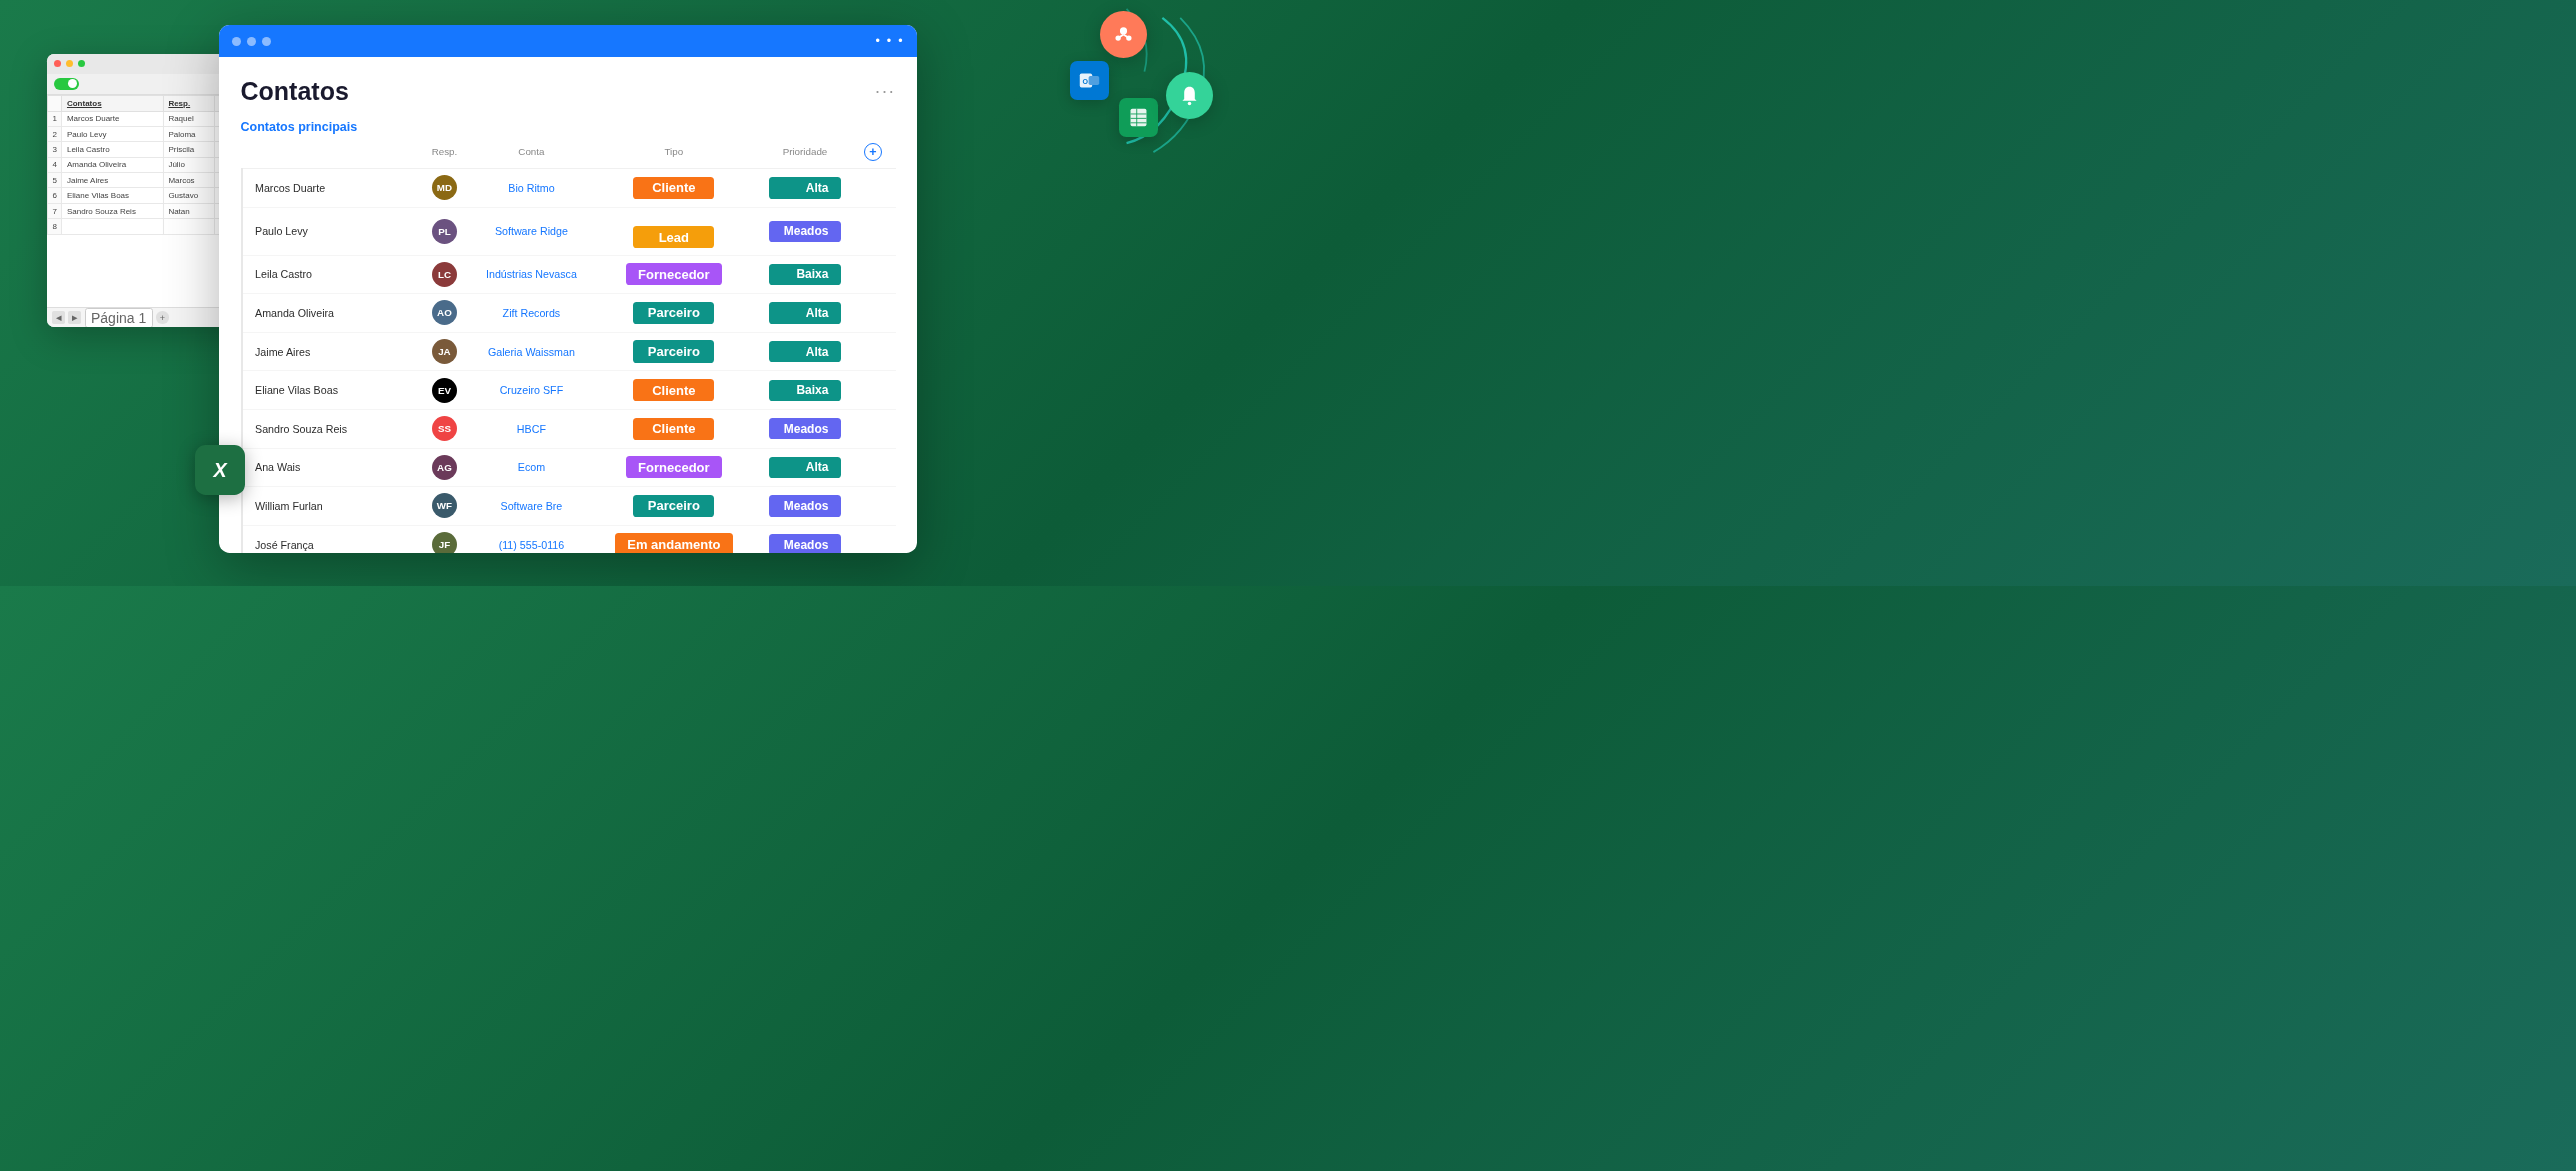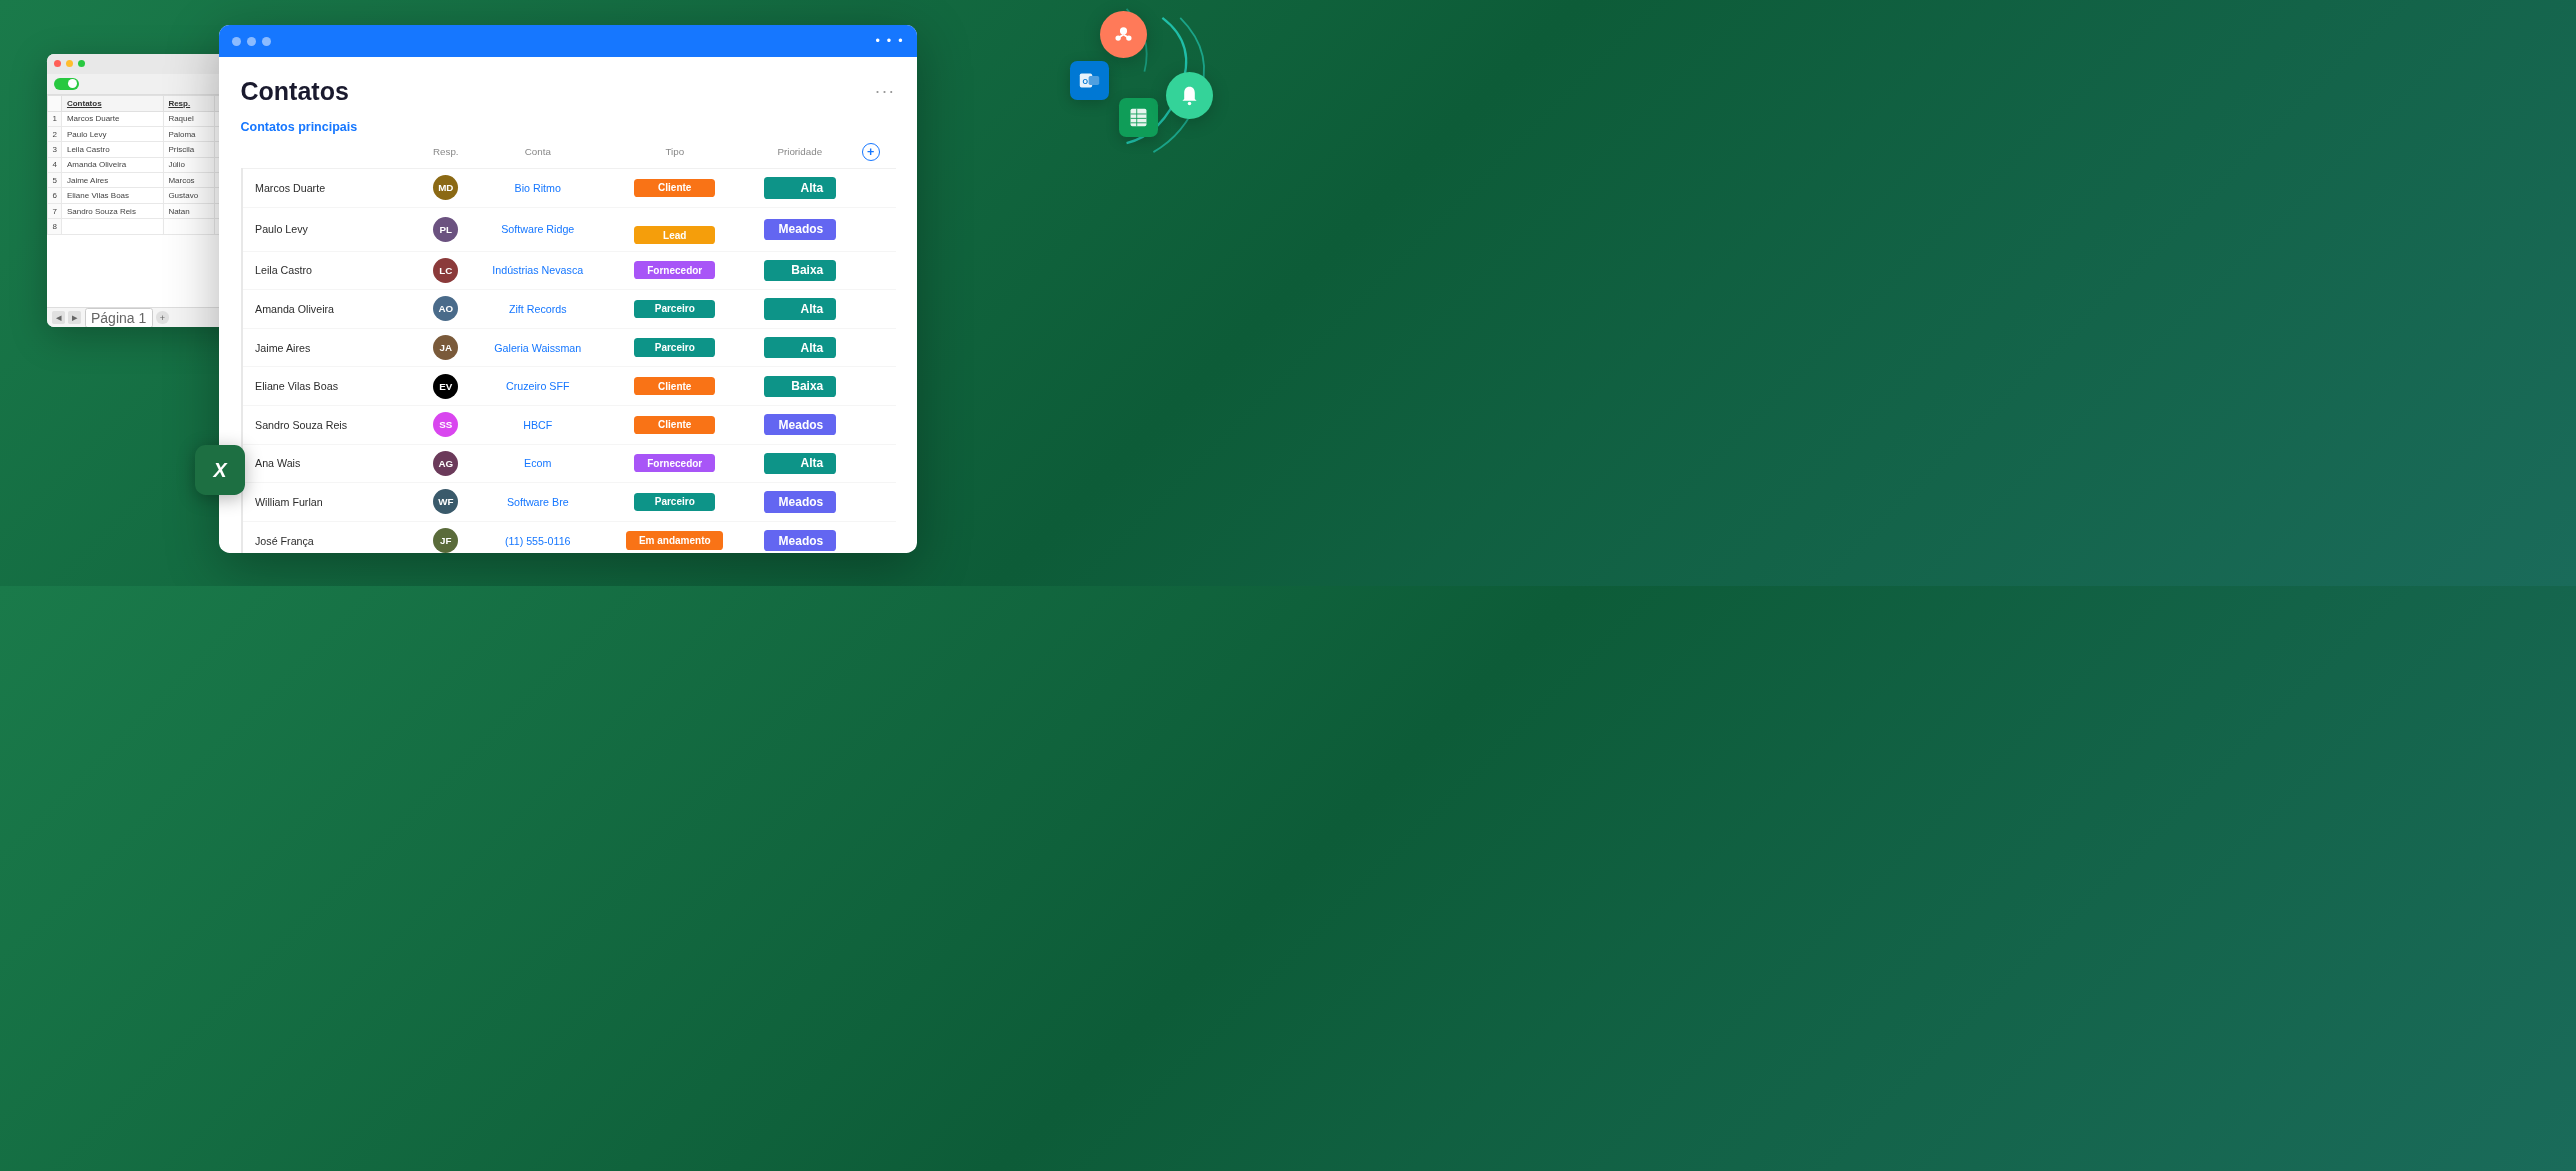--- a/index.html
+++ b/index.html
@@ -243,36 +243,36 @@
       font-weight: 600;
       color: white;
       overflow: hidden;
     }
     .avatar-md { background: #8b6914; }
     .avatar-pl { background: #6b5280; }
     .avatar-lc { background: #8b3a3a; }
     .avatar-ao { background: #4a6b8a; }
     .avatar-ja { background: #7a5a3a; }
     .avatar-ev { background: #000000; }
-    .avatar-ss { background: #d946ef; }
+    .avatar-ss { background: #ef4444; }
     .avatar-ag { background: #6b3a5a; }
     .avatar-wf { background: #3a5a6b; }
     .avatar-jf { background: #5a6b3a; }
 
     .account-link {
       color: #1677ff;
       font-size: 10.7px;
       text-decoration: none;
     }
 
     .type-badge {
       display: inline-block;
       padding: 3.6px 12.5px;
       border-radius: 3.6px;
-      font-size: 10px;
+      font-size: 13px;
       font-weight: 600;
       color: white;
       text-align: center;
       min-width: 81px;
     }
     .type-cliente { background: #f97316; }
     .type-lead { background: #f59e0b; margin-top: 12px; }
     .type-fornecedor { background: #a855f7; }
     .type-parceiro { background: #0d9488; }
     .type-emandamento { background: #f97316; }

